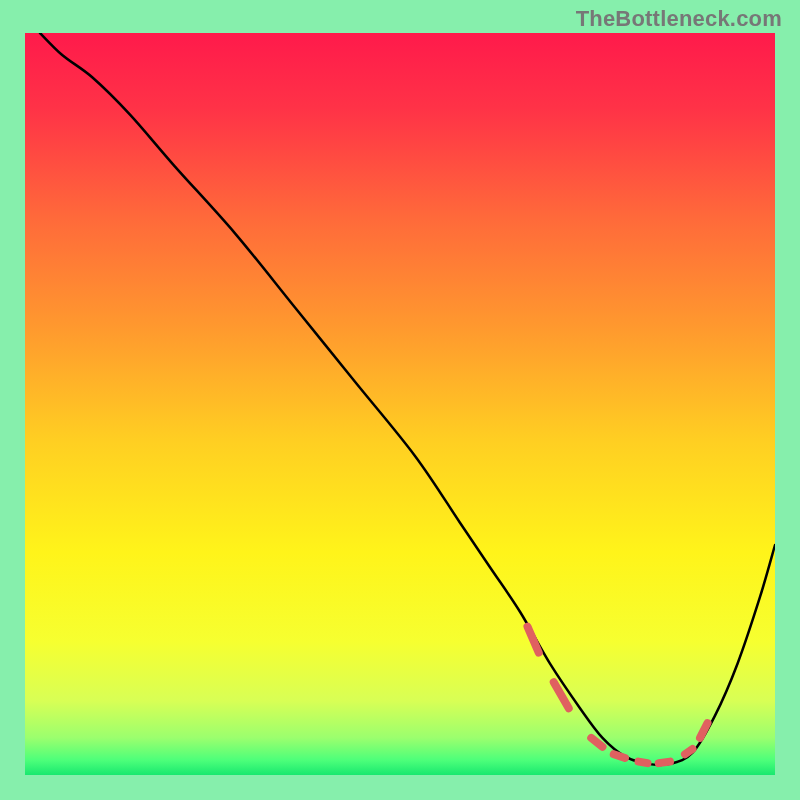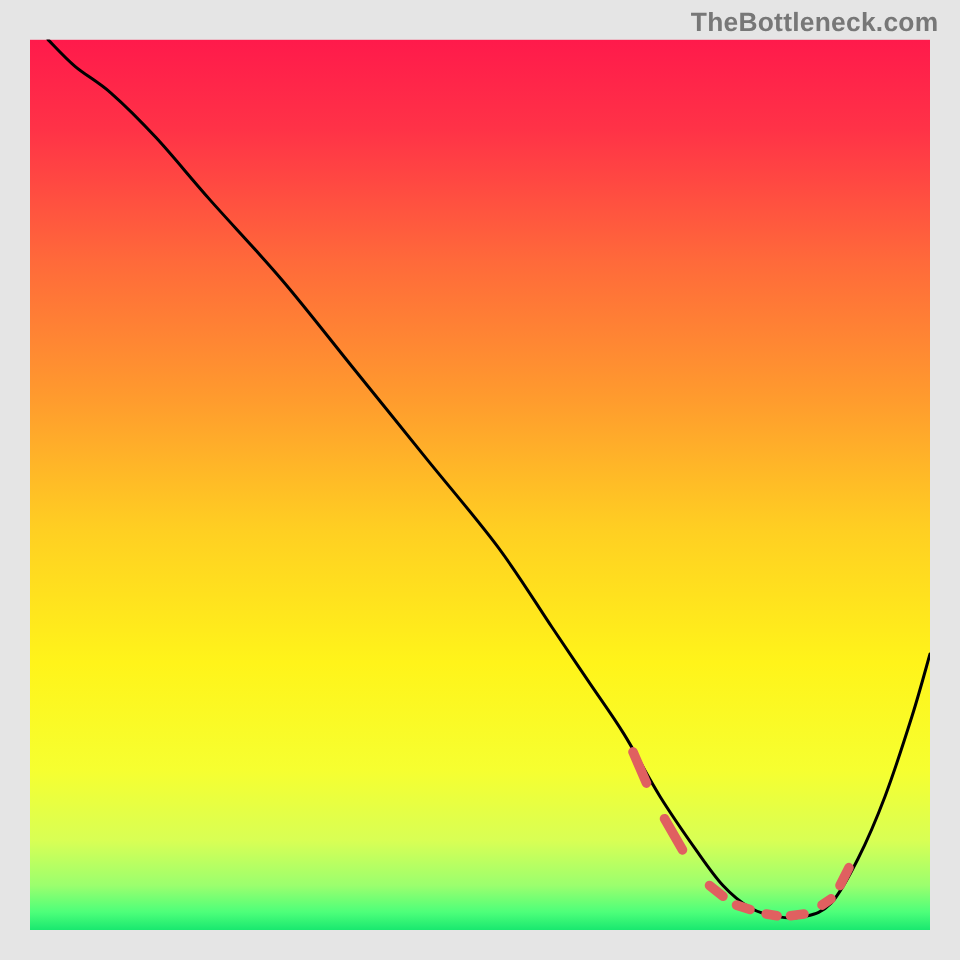--- a/index.html
+++ b/index.html
@@ -8,21 +8,21 @@
     width: 800px;
     height: 800px;
     background: #000;
     font-family: Arial, Helvetica, sans-serif;
     overflow: hidden;
   }
   .frame {
     position: relative;
     width: 800px;
     height: 800px;
-    background: #e5e5e5;
+    background: #86efac;
   }
   .watermark {
     position: absolute;
     top: 6px;
     right: 18px;
     color: #777;
     font-size: 22px;
     font-weight: 600;
     letter-spacing: 0.2px;
     font-family: Arial, Helvetica, sans-serif;

